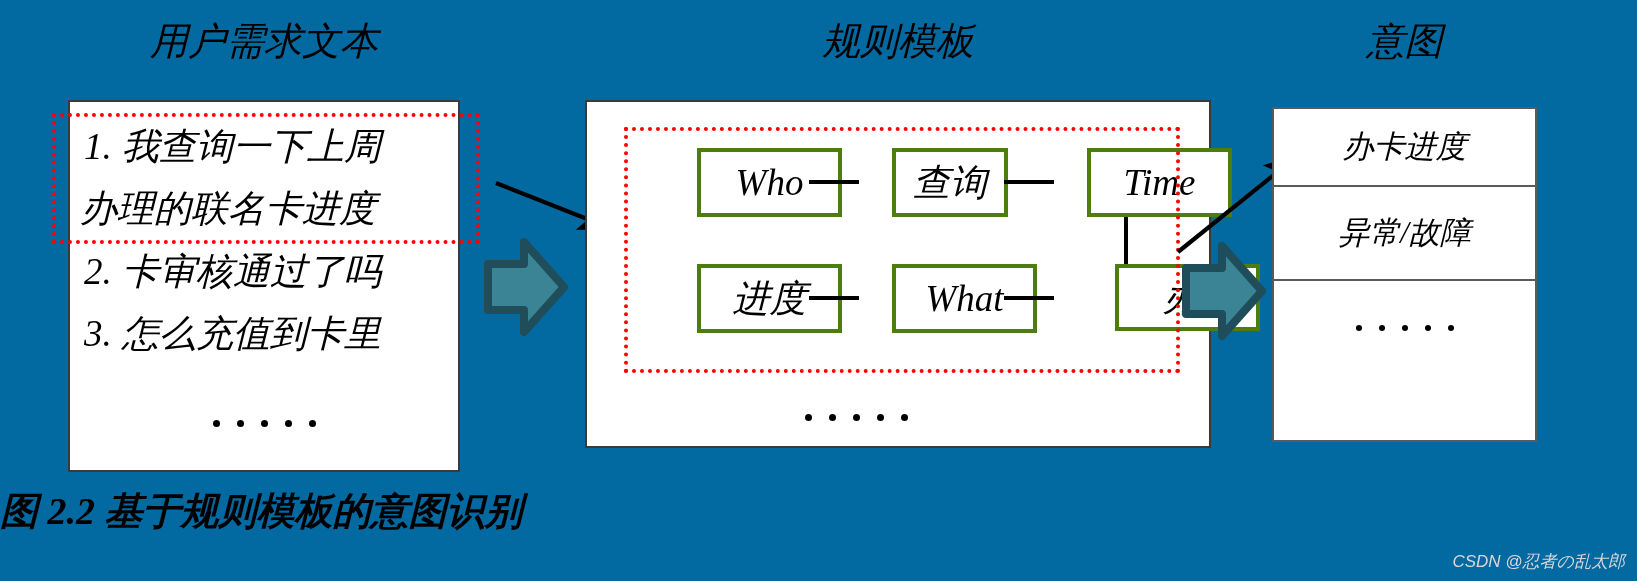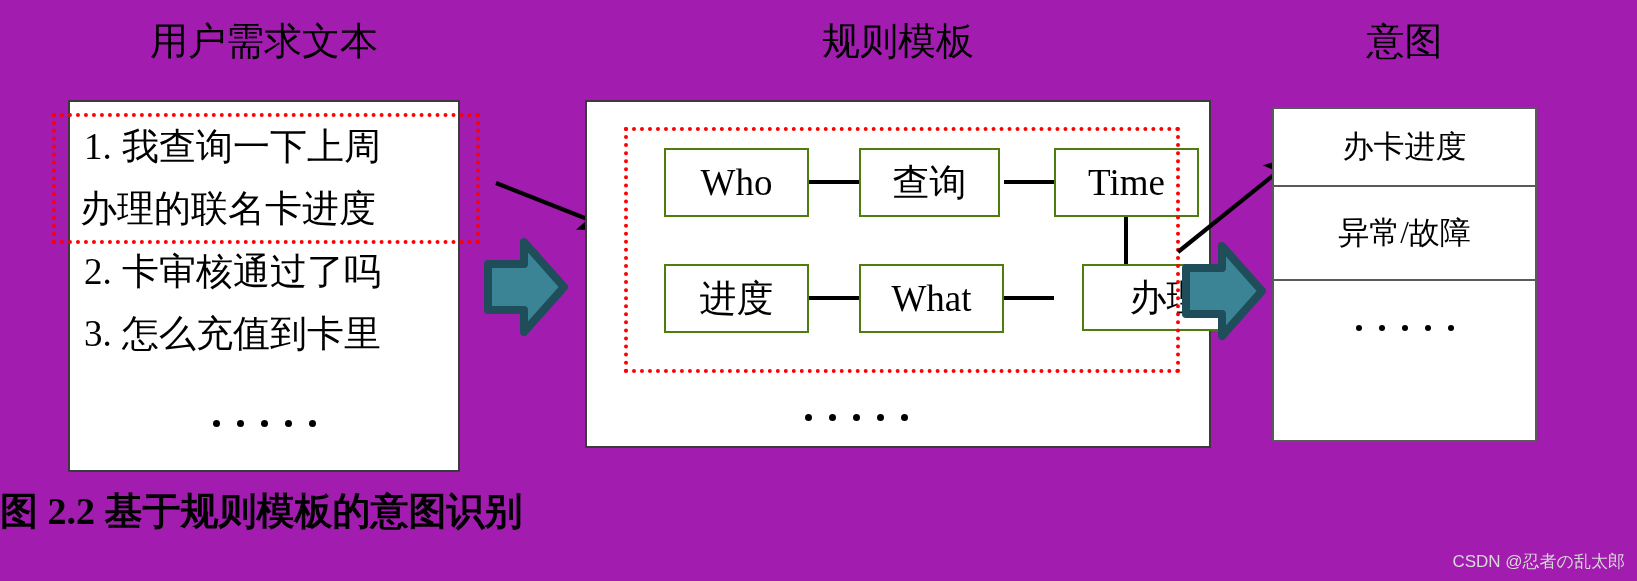--- a/index.html
+++ b/index.html
@@ -7,22 +7,23 @@
     padding: 0;
     background: #ffffff;
   }
   body {
     font-family: "Liberation Serif", "DejaVu Serif", serif;
   }
   #canvas {
     position: relative;
     width: 1637px;
     height: 581px;
-    background: #a21caf;
+    background: #0369a1;
     overflow: hidden;
+    font-style: italic;
   }
   .abs { position: absolute; }
 
   
   .col-heading {
     text-align: center;
     font-size: 38px;
     line-height: 1;
     color: #000000;
     white-space: nowrap;
@@ -63,30 +64,31 @@
     display: block;
     width: 7px;
     height: 7px;
     border-radius: 50%;
     background: #000000;
   }
   .dots.small i { width: 6px; height: 6px; }
 
   
   .tpl-box {
-    border: 2px solid #4d7c0f;
+    border: 4px solid #4d7c0f;
     background: #ffffff;
     box-sizing: border-box;
     display: flex;
     align-items: center;
     justify-content: center;
     font-size: 37px;
     color: #000000;
     font-family: "Liberation Serif", "DejaVu Serif", serif;
     white-space: nowrap;
+    margin-left: 33px;
   }
   .connector {
     background: #000000;
   }
 
   
   .intent-table {
     border: 2px solid #5a5a5a;
     background: #ffffff;
     box-sizing: border-box;
@@ -168,21 +170,21 @@
     <line x1="16" y1="23" x2="130" y2="68" stroke="#000000" stroke-width="4.2" marker-end="url(#ah1)"></line>
   </svg>
 
   <svg class="abs" style="left:480px; top:232px; width:92px; height:110px;" width="92" height="110" viewBox="0 0 92 110">
     <path d="M8,32 L44,32 L44,10 L84,55 L44,100 L44,78 L8,78 Z" fill="#3b8496" stroke="#1f4e5a" stroke-width="8" stroke-linejoin="round"></path>
   </svg>
 
   <div class="abs panel" style="left:585px; top:100px; width:626px; height:348px;"></div>
 
   <div class="abs tpl-box" style="left:664px; top:148px; width:145px; height:69px;">Who</div>
-  <div class="abs tpl-box" style="left:859px; top:148px; width:141px; height:69px;">查询</div>
+  <div class="abs tpl-box" style="left:859px; top:148px; width:116px; height:69px;">查询</div>
   <div class="abs tpl-box" style="left:1054px; top:148px; width:145px; height:69px;">Time</div>
 
   <div class="abs tpl-box" style="left:664px; top:264px; width:145px; height:69px;">进度</div>
   <div class="abs tpl-box" style="left:859px; top:264px; width:145px; height:69px;">What</div>
   <div class="abs tpl-box" style="left:1082px; top:264px; width:145px; height:67px;padding-left:24px;">办理</div>
 
   <div class="abs connector" style="left:809px; top:180px; width:50px; height:4px;"></div>
   <div class="abs connector" style="left:1004px; top:180px; width:50px; height:4px;"></div>
   <div class="abs connector" style="left:809px; top:296px; width:50px; height:4px;"></div>
   <div class="abs connector" style="left:1004px; top:296px; width:50px; height:4px;"></div>

